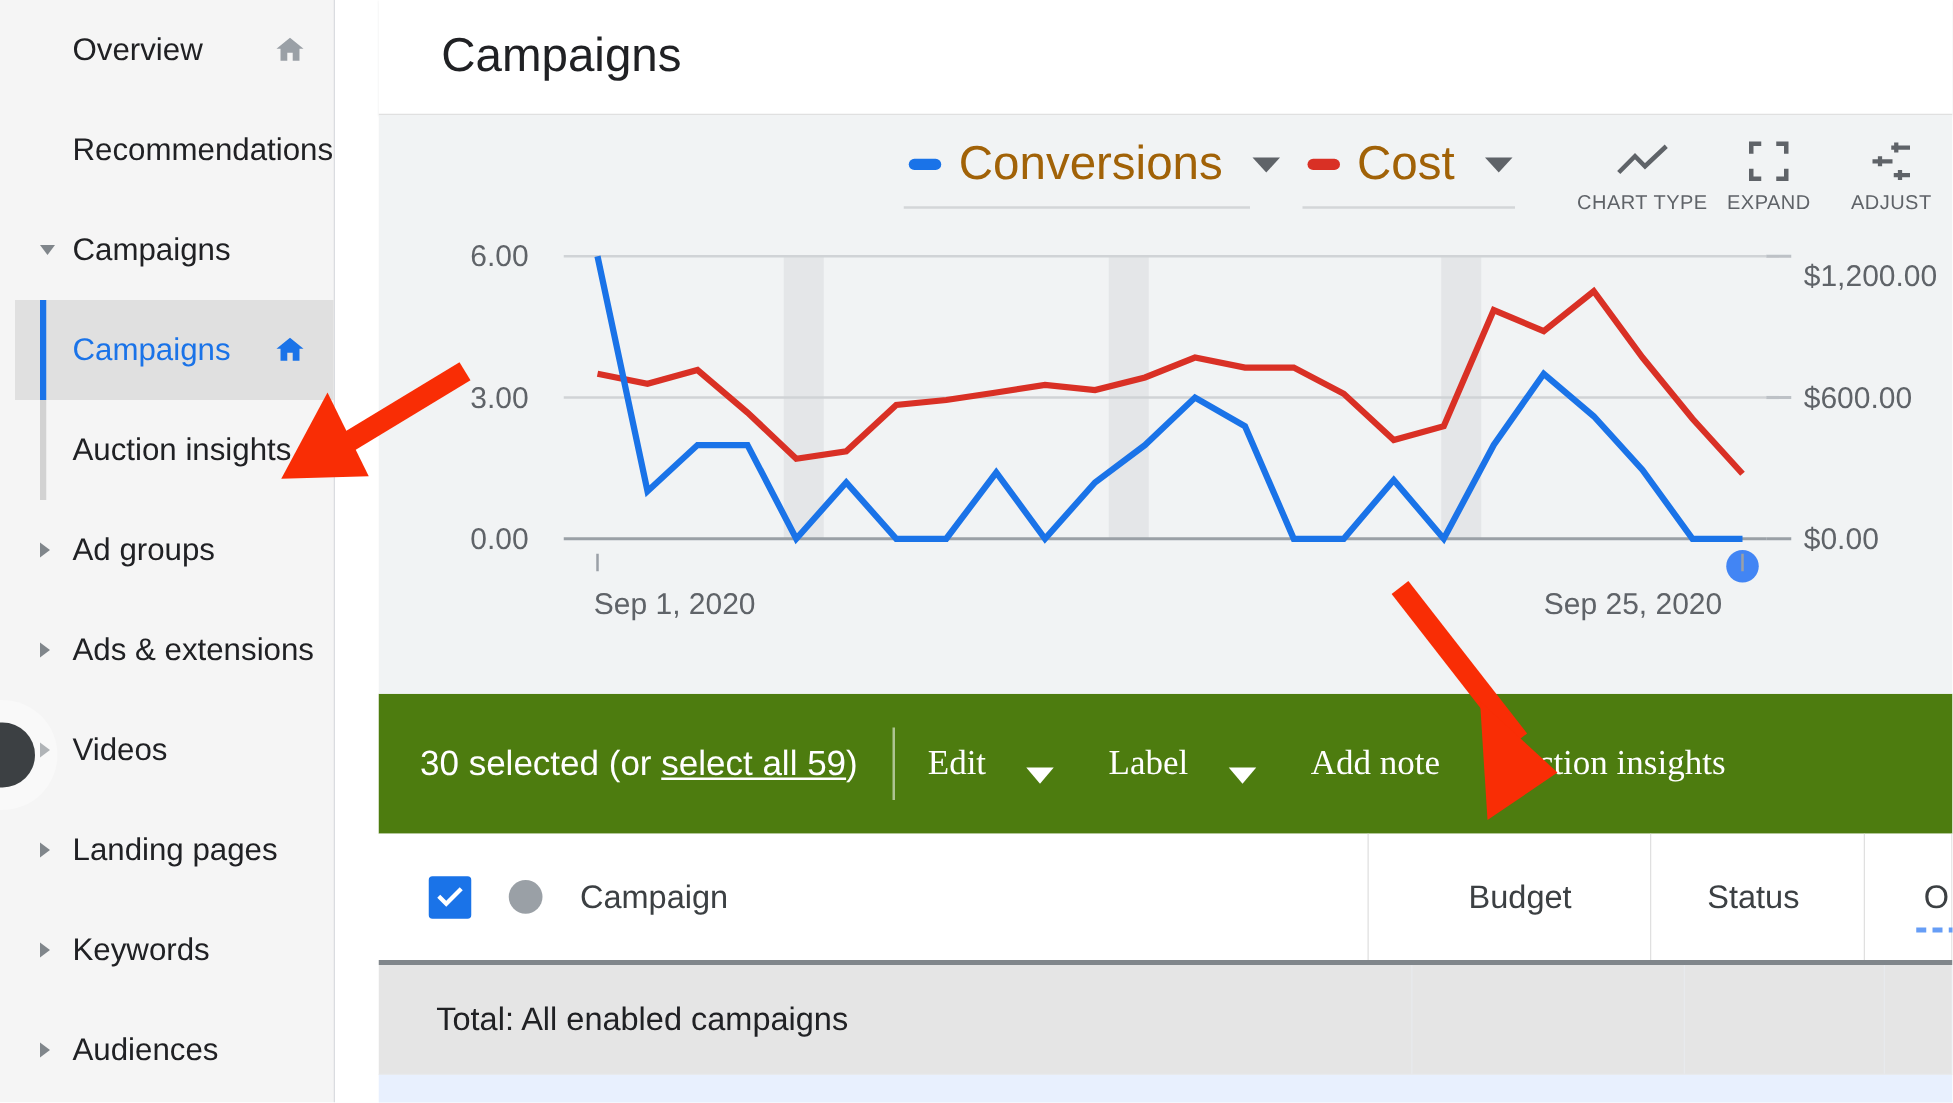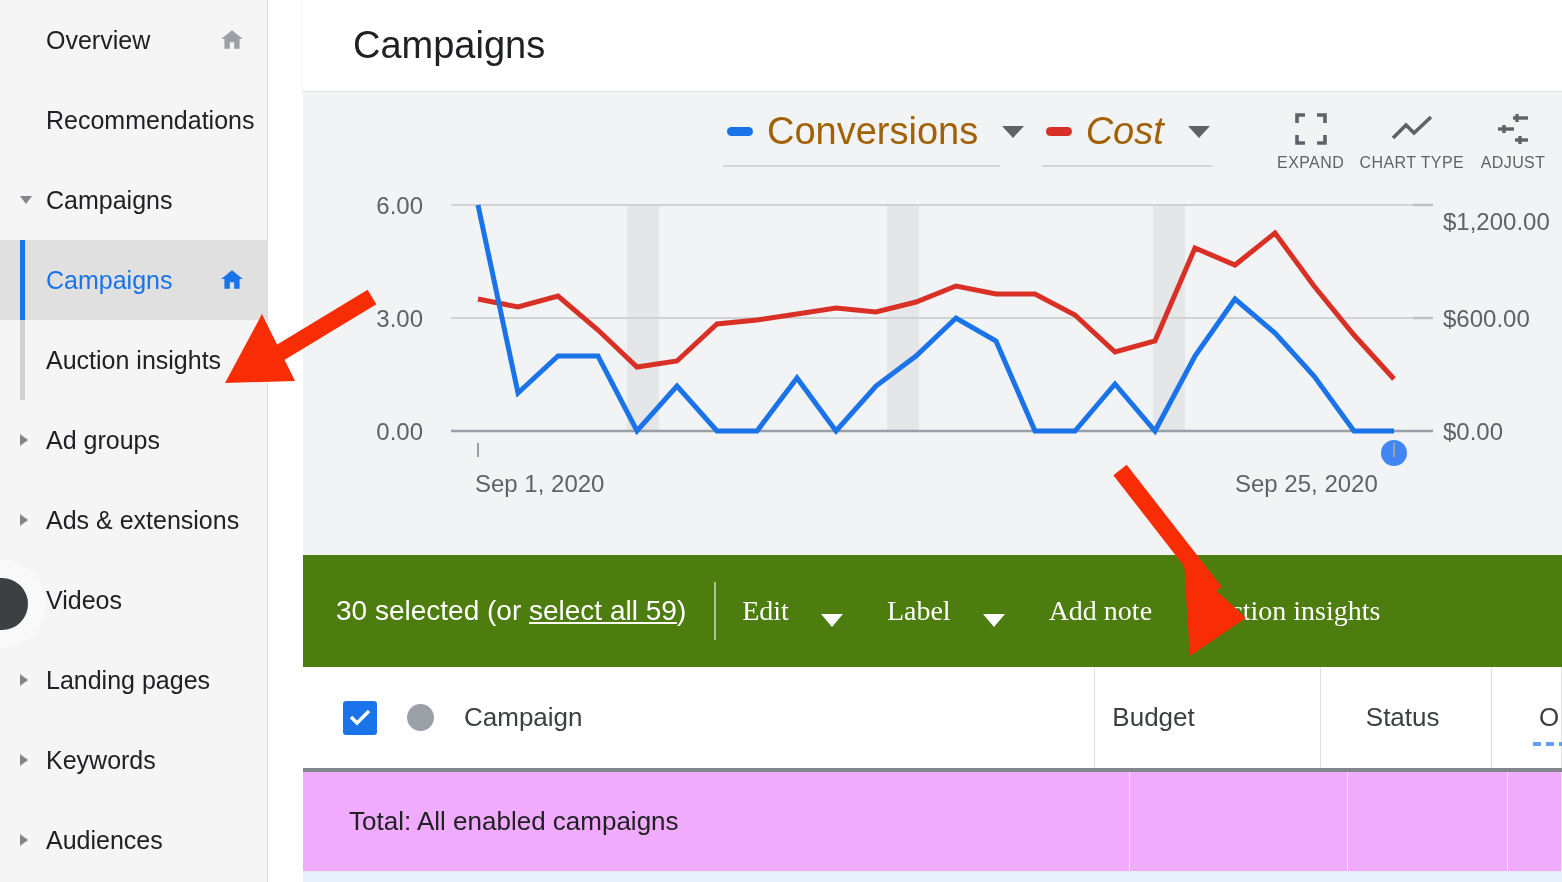--- a/index.html
+++ b/index.html
@@ -8,20 +8,21 @@
     font-family: "Liberation Sans", sans-serif;
     background: #fff; overflow: hidden;
   }
   #root { position: relative; width: 1562px; height: 882px; }
 
   
   .sidebar {
     position: absolute; left: 0; top: 0; width: 268px; height: 882px;
     background: #f5f5f5; border-right: 1px solid #dadce0;
     overflow: hidden;
+    padding-left: 12px;
   }
   .nav-item {
     position: relative; display: flex; align-items: center;
     height: 80px; padding-left: 46px; padding-right: 20px;
     font-size: 25px; color: #202124; cursor: pointer;
   }
   .nav-item .label { flex: 1; white-space: nowrap; }
 
   .caret {
     position: absolute; left: 20px; top: 50%;
@@ -79,21 +80,21 @@
     min-width: 248px;
   }
   .swatch { width: 26px; height: 9px; border-radius: 5px; flex: 0 0 auto; }
   .metric-name { font-size: 38px; color: #a16207; flex: 1; white-space: nowrap;}
   .dd-caret {
     width: 0; height: 0; margin-left: 10px;
     border-left: 11px solid transparent;
     border-right: 11px solid transparent;
     border-top: 12px solid #5f6368;
   }
-  .metric-sel.cost { min-width: 170px; margin-right: 50px; font-style: italic; }
+  .metric-sel.cost { min-width: 170px; margin-right: 50px; }
 
   .tool-btn {
     display: flex; flex-direction: column; align-items: center;
     width: 110px; cursor: pointer; padding-top: 2px;
   }
   .tool-btn .tool-label {
     font-size: 16px; color: #5f6368; letter-spacing: .4px;
     margin-top: 8px; white-space: nowrap;
   }
   .tool-icon { height: 34px; display: flex; align-items: center; justify-content: center; }
@@ -132,35 +133,35 @@
     display: flex; height: 105px; border-bottom: 4px solid #80868b;
     background: #fff;
     gap: 17px;
   }
   .th {
     display: flex; align-items: center; position: relative;
     border-right: 1px solid #e0e0e0;
     font-size: 26px; color: #3c4043;
   }
   .th.c-campaign { width: 827px; padding-left: 40px; gap: 30px; }
-  .th.c-budget { width: 218px; justify-content: flex-start; }
+  .th.c-budget { width: 218px; justify-content: center; }
   .th.c-status { width: 160px; padding-left: 28px; }
   .th.c-opt { width: 54px; padding-left: 30px; position: relative; }
   .dashline {
     position: absolute; left: 24px; bottom: 22px; width: 60px; height: 0;
     border-top: 4px dashed #669df6;
   }
   .checkbox {
     width: 34px; height: 34px; border-radius: 3px; background: #1a73e8;
     display: flex; align-items: center; justify-content: center; cursor: pointer;
     flex: 0 0 auto;
   }
   .dot-gray { width: 27px; height: 27px; border-radius: 50%; background: #9aa0a6; flex: 0 0 auto;}
   .trow {
-    display: flex; height: 100px; background: #f0abfc;
+    display: flex; height: 88px; background: #e5e5e5;
     border-bottom: 1px solid #e8eaed;
   }
   .td { border-right: 1px solid #e8eaed; display: flex; align-items: center; }
   .td.c-campaign { width: 827px; padding-left: 46px; font-size: 26px; color: #202124;}
   .td.c-budget { width: 218px; }
   .td.c-status { width: 160px; }
   .td.c-opt { width: 54px; }
   .trow.blue { background: #e8f0fe; height: 30px; }
 
   
@@ -257,43 +258,43 @@
         <div class="metric-sel">
           <span class="swatch" style="background:#1a73e8"></span>
           <span class="metric-name">Conversions</span>
           <span class="dd-caret"></span>
         </div>
 
         <div class="metric-sel cost">
           <span class="swatch" style="background:#d93025"></span>
           <span class="metric-name">Cost</span>
           <span class="dd-caret"></span>
+        </div>
+
+        <div class="tool-btn">
+          <span class="tool-icon">
+            <svg width="44" height="30" viewBox="0 0 44 30">
+                <polyline points="3,24 16,11 24,19 41,3" fill="none" stroke="#5f6368" stroke-width="3.6"></polyline>
+              </svg>
+          </span>
+          <span class="tool-label">CHART TYPE</span>
         </div>
 
         <div class="tool-btn">
           <span class="tool-icon">
             <svg width="34" height="34" viewBox="0 0 34 34">
               <g fill="none" stroke="#5f6368" stroke-width="3.6">
                 <polyline points="3,11 3,3 11,3"></polyline>
                   <polyline points="23,3 31,3 31,11"></polyline>
                 <polyline points="31,23 31,31 23,31"></polyline>
                   <polyline points="11,31 3,31 3,23"></polyline>
               </g>
             </svg>
           </span>
           <span class="tool-label">EXPAND</span>
-        </div>
-
-        <div class="tool-btn">
-          <span class="tool-icon">
-            <svg width="44" height="30" viewBox="0 0 44 30">
-                <polyline points="3,24 16,11 24,19 41,3" fill="none" stroke="#5f6368" stroke-width="3.6"></polyline>
-              </svg>
-          </span>
-          <span class="tool-label">CHART TYPE</span>
         </div>
 
         <div class="tool-btn">
           <span class="tool-icon">
             <svg width="36" height="32" viewBox="0 0 36 32">
               <g stroke="#5f6368" stroke-width="3.4" stroke-linecap="butt">
                 <line x1="18" y1="5" x2="33" y2="5"></line>
                   <line x1="3" y1="16" x2="19" y2="16"></line>
                 <line x1="20" y1="27" x2="33" y2="27"></line>
                 <line x1="22" y1="1" x2="22" y2="9"></line>

